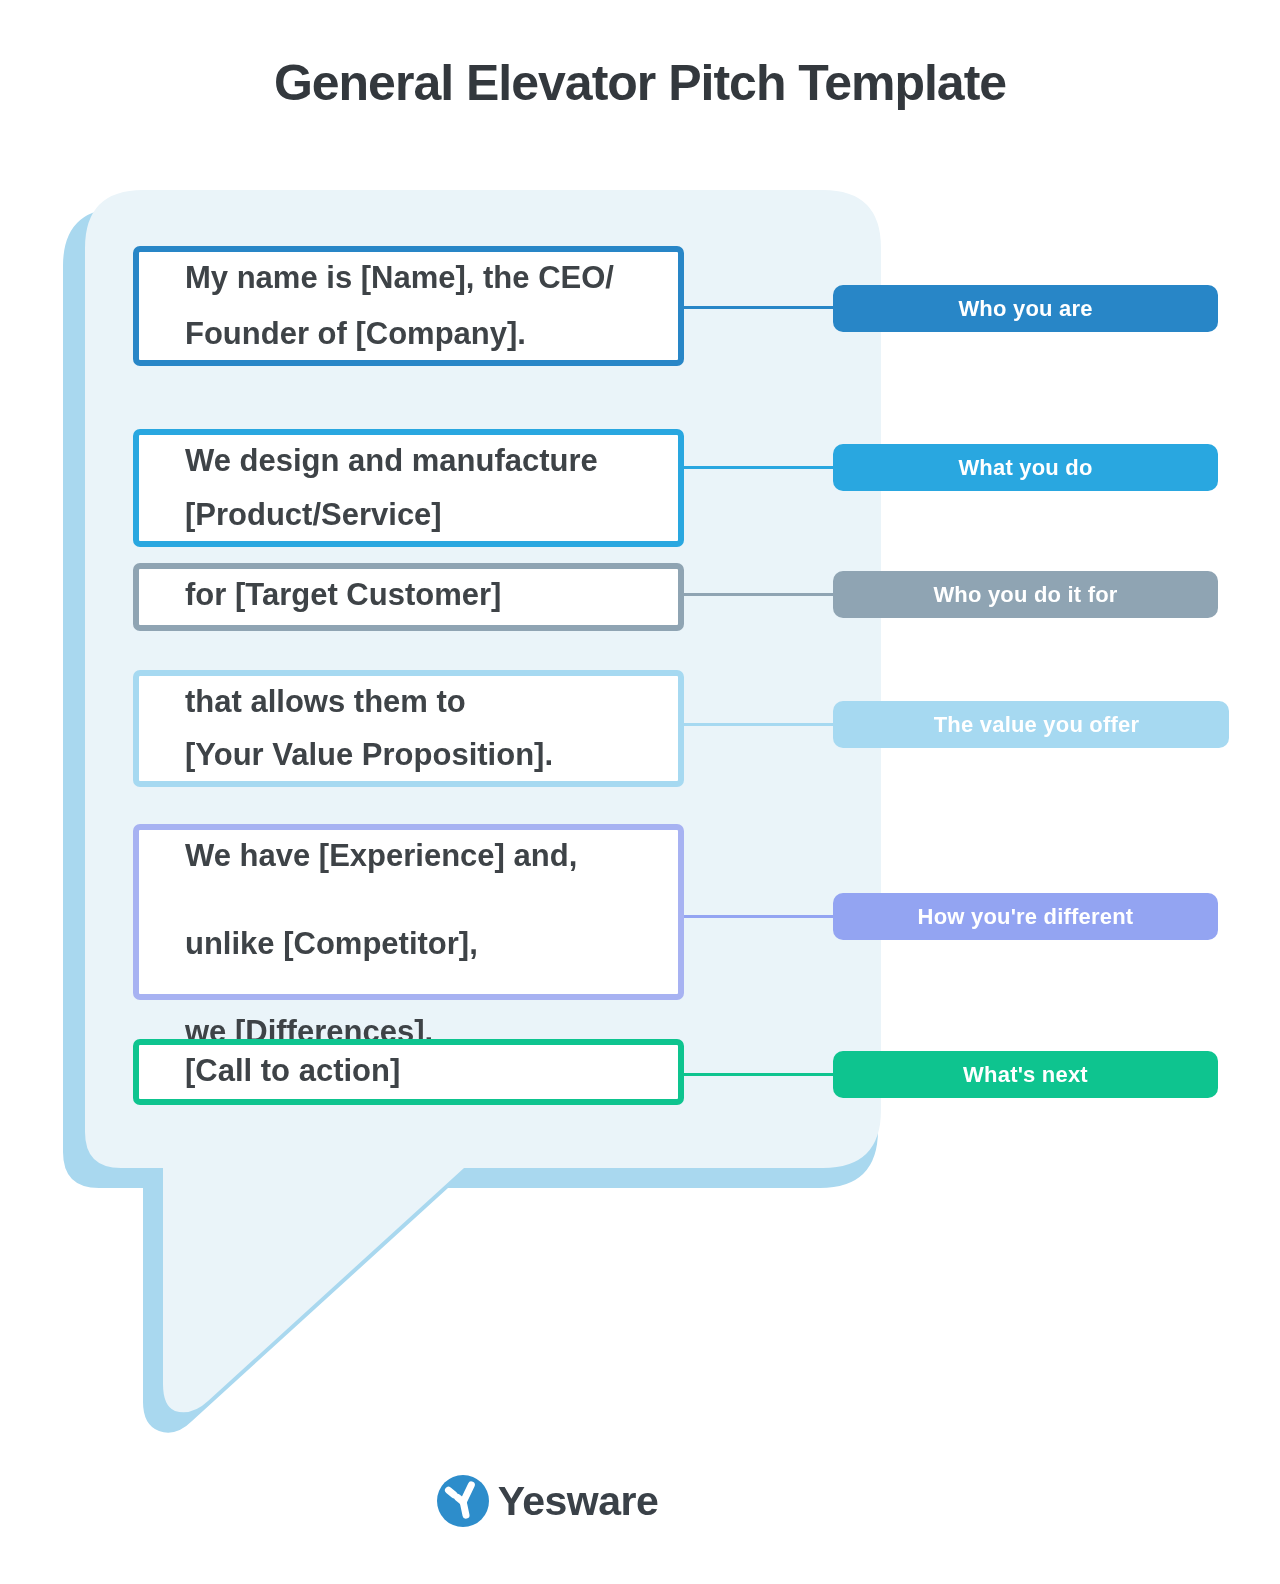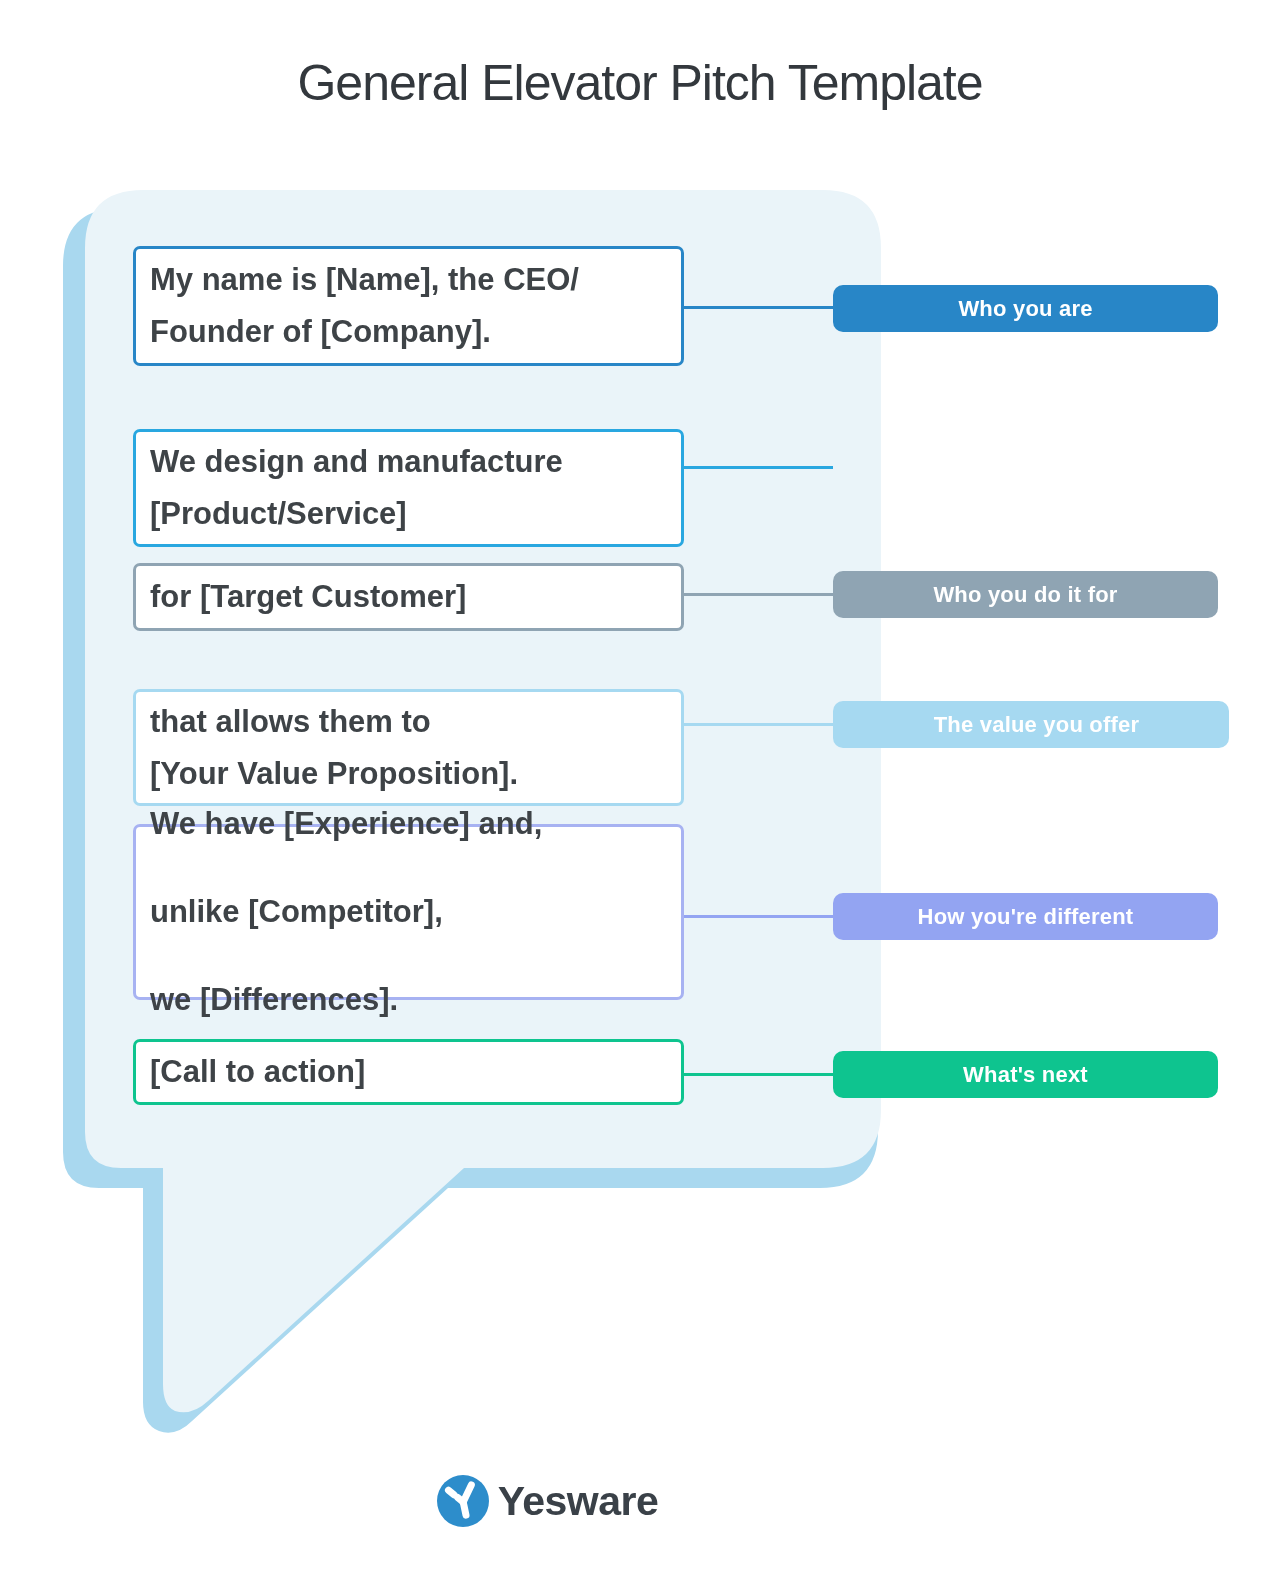--- a/index.html
+++ b/index.html
@@ -6,30 +6,30 @@
   .canvas{
     position:relative;
     width:1280px;height:1584px;
     overflow:hidden;
     font-family:"Liberation Sans", sans-serif;
     background:#ffffff;
   }
   .title{
     position:absolute;top:54px;left:0;width:1280px;
     text-align:center;
-    font-size:50px;font-weight:400;letter-spacing:-1px;
+    font-size:50px;font-weight:700;letter-spacing:-1px;
     color:#33383D;
   }
   .bubble-svg{position:absolute;left:0;top:0;}
   .box{
     position:absolute;left:133px;width:551px;
     background:#ffffff;
-    border:3px solid #a3a3a3;border-radius:7px;
-    display:flex;flex-direction:column;justify-content:center;
-    padding-left:14px;box-sizing:border-box;
+    border:6px solid #a3a3a3;border-radius:7px;
+    display:flex;flex-direction:column;justify-content:space-between;
+    padding-left:46px;box-sizing:border-box;
   }
   .box .line{
     font-size:31px;font-weight:700;color:#3E4347;line-height:52px;
     white-space:nowrap;
   }
   .connector{
     position:absolute;left:684px;width:149px;height:3px;
   }
   .pill{
     position:absolute;left:833px;width:385px;height:47px;
@@ -70,30 +70,33 @@
   <div class="connector" style="top: 306px; background-color: rgb(40, 134, 199);"></div>
   <div class="pill" style="top: 285px; background-color: rgb(40, 134, 199);">
     <span>Who you are</span>
   </div>
 
   <div class="box" style="top: 406px; height: 118px; border-color: rgb(41, 167, 224); margin-top: 23px;">
     <div class="line">We design and manufacture</div>
     <div class="line">[Product/Service]</div>
   </div>
   <div class="connector" style="top: 466px; background-color: rgb(41, 167, 224);"></div>
+  <div class="pill" style="top: 444px; background-color: rgb(41, 167, 224);">
+    <span>What you do</span>
+  </div>
 
   <div class="box" style="top: 563px; height: 68px; border-color: rgb(143, 164, 179);">
     <div class="line">for [Target Customer]</div>
   </div>
   <div class="connector" style="top: 593px; background-color: rgb(143, 164, 179);"></div>
   <div class="pill" style="top: 571px; background-color: rgb(143, 164, 179);">
     <span>Who you do it for</span>
   </div>
 
-  <div class="box" style="top: 670px; height: 117px; border-color: rgb(166, 217, 241); margin-top: 19px;">
+  <div class="box" style="top: 670px; height: 117px; border-color: rgb(166, 217, 241);">
     <div class="line">that allows them to</div>
     <div class="line">[Your Value Proposition].</div>
   </div>
   <div class="connector" style="top: 723px; background-color: rgb(166, 217, 241);"></div>
   <div class="pill" style="top: 701px; background-color: rgb(166, 217, 241); padding-left: 11px;">
     <span>The value you offer</span>
   </div>
 
   <div class="box" style="top: 824px; height: 176px; border-color: rgb(167, 178, 242); gap: 36px;">
     <div class="line">We have [Experience] and,</div>

